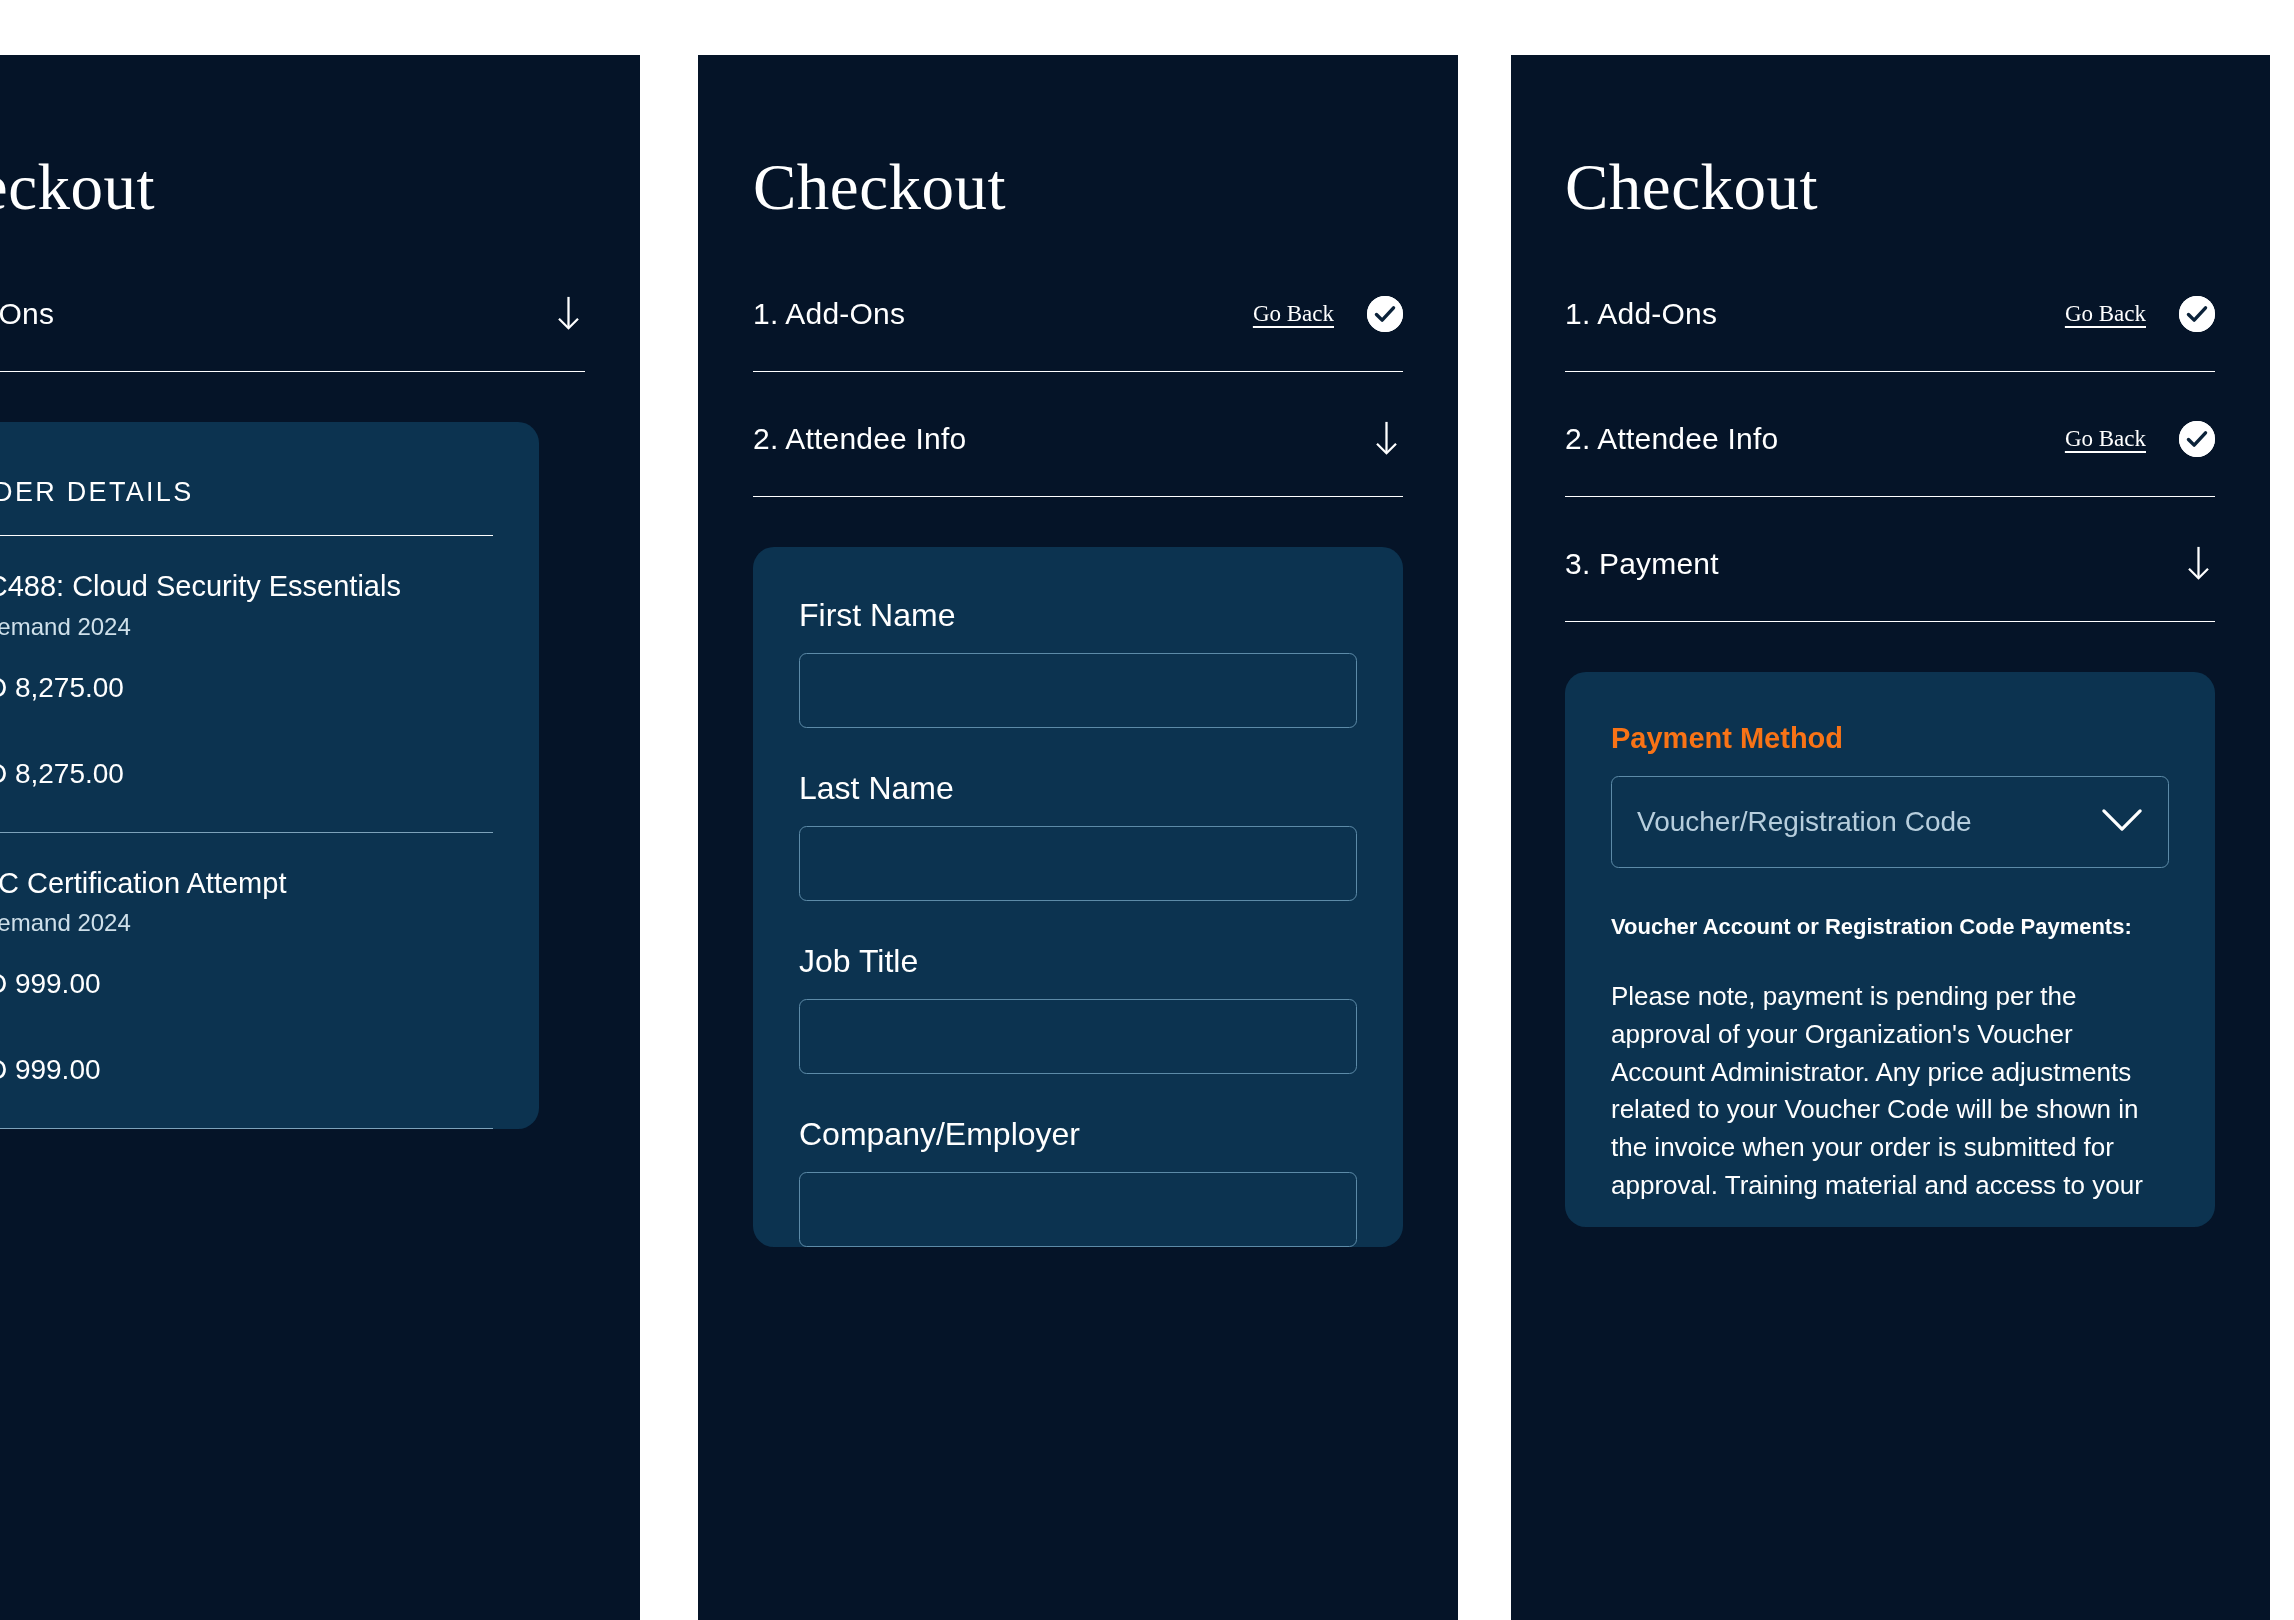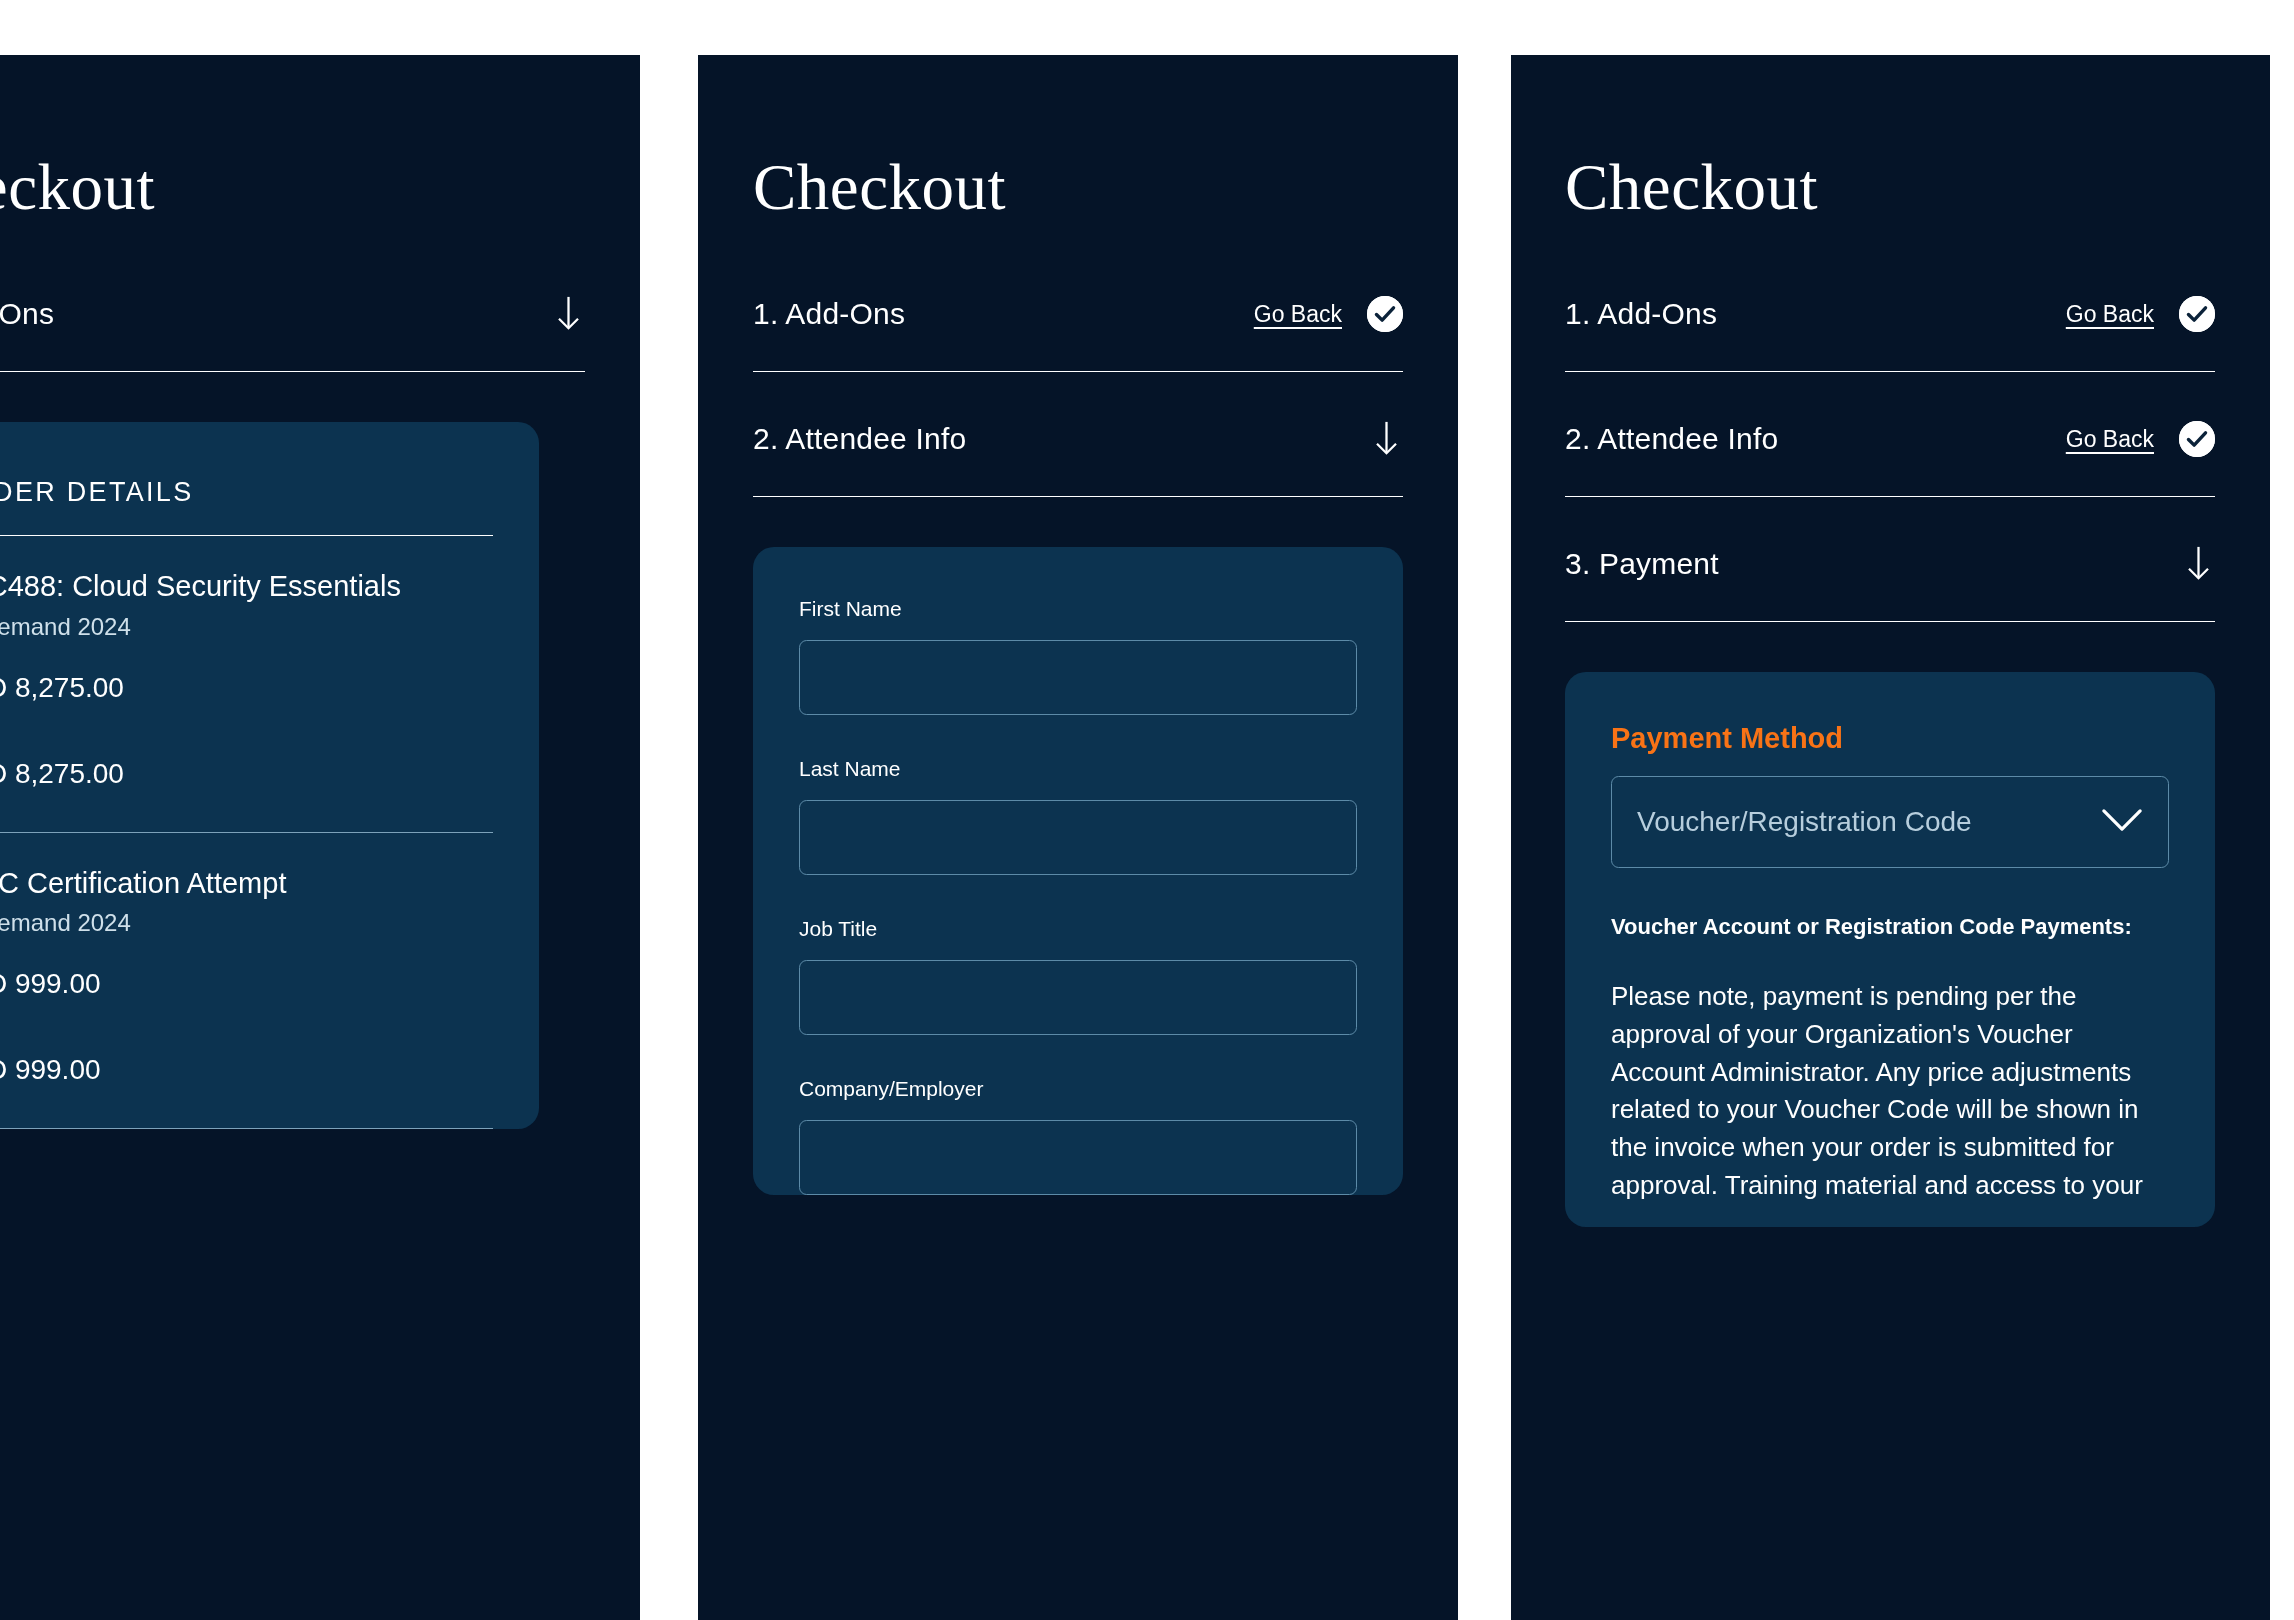--- a/index.html
+++ b/index.html
@@ -81,21 +81,22 @@
     font-size: 30px;
     font-weight: 400;
     letter-spacing: 0.2px;
     white-space: nowrap;
   }
 
   .step-right {
     margin-left: auto;
     display: flex;
     align-items: center;
-    gap: 25px;
+    gap: 33px;
+    font-family: Liberation Serif, serif;
   }
 
   .go-back {
     color: #ffffff;
     font-size: 23px;
     text-decoration: underline;
     text-underline-offset: 4.8px;
     white-space: nowrap;
     cursor: pointer;
   }
@@ -178,21 +179,21 @@
   .li-total {
     color: #ffffff;
     font-size: 28px;
     margin-top: 54px;
     white-space: nowrap;
   }
 
   
   .field-label {
     color: #ffffff;
-    font-size: 21px;
+    font-size: 32px;
     font-weight: 400;
     margin-top: 42px;
   }
   .field-label.first { margin-top: 0; }
 
   .field-input {
     margin-top: 19px;
     height: 75px;
     border: 1.9px solid #5d8ba8;
     border-radius: 7.6px;

